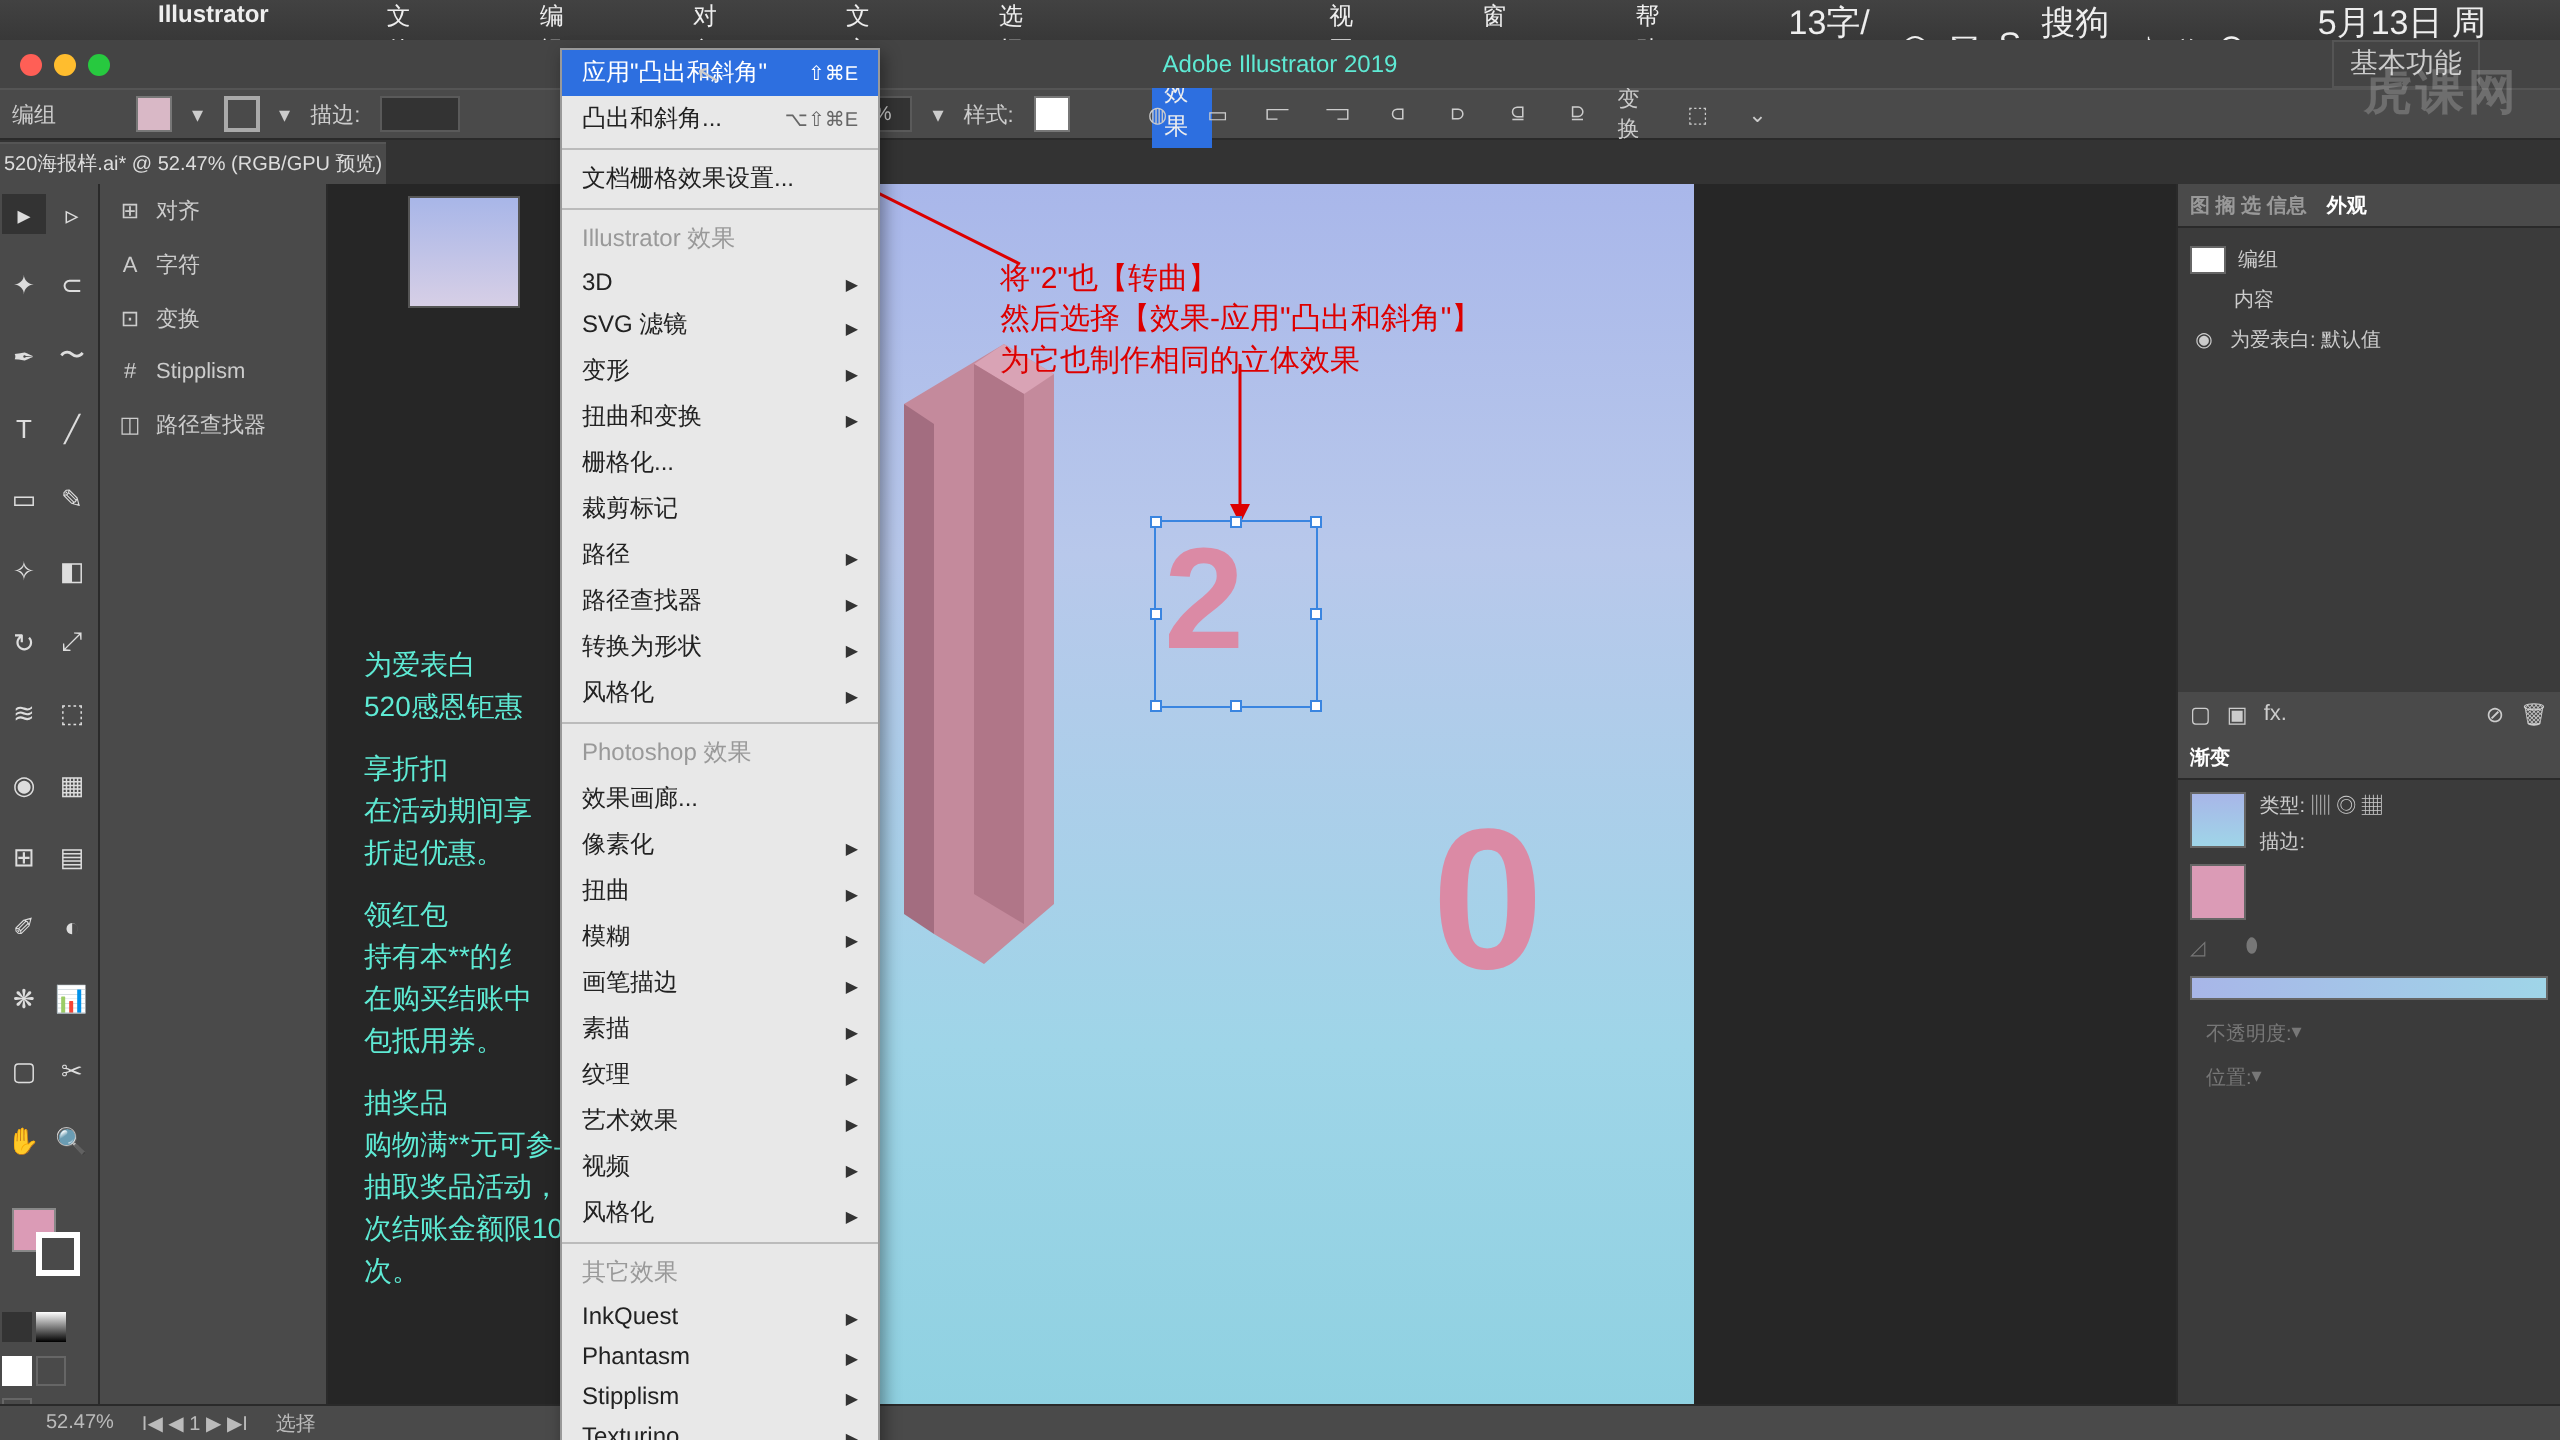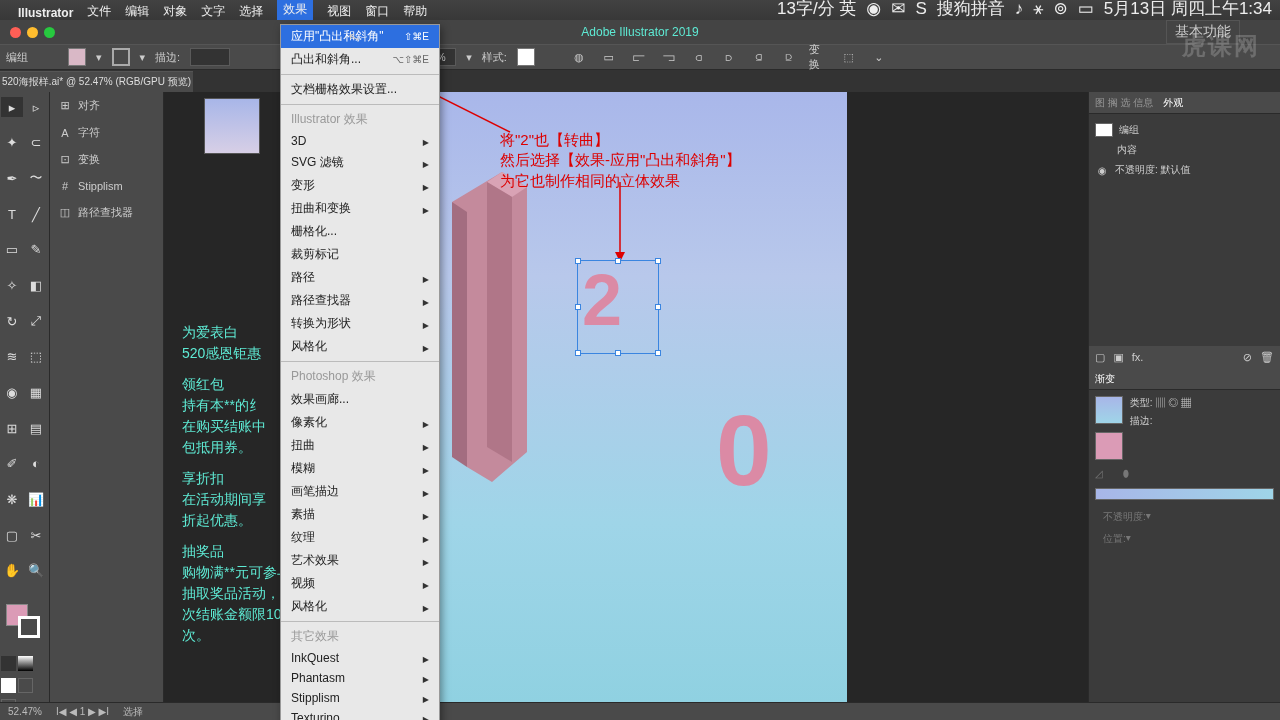--- a/index.html
+++ b/index.html
@@ -1,17 +1,17 @@
 <!DOCTYPE html>
 <html><head>
 <meta charset="utf-8">
 <style>
 * { margin: 0; padding: 0; box-sizing: border-box; user-select: none; font-family: "PingFang SC", "Microsoft YaHei", sans-serif; }
 body { width: 1280px; height: 720px; background: #323232; overflow: hidden; color: #ccc; font-size: 11px; }
-.mac-menubar { height: 20px; background: linear-gradient(#424242, #383838); display: flex; align-items: flex-end; padding: 0 8px; color: #eee; font-size: 12px; }
+.mac-menubar { height: 20px; background: linear-gradient(#424242, #383838); display: flex; align-items: flex-start; padding: 0 24px; color: #eee; font-size: 12px; gap: 45px; }
 .mac-menubar .apple { margin-right: 10px; }
 .mac-menubar .app-name { font-weight: bold; margin-right: 14px; }
 .mac-menubar .menu { margin-right: 14px; cursor: default; }
 .mac-menubar .menu.active { background: #2D6FE0; padding: 2px 6px; border-radius: 0; margin-top: 36px; }
 .mac-menubar .right { margin-left: auto; display: flex; align-items: center; gap: 10px; }
 .mac-menubar .right span { font-size: 17px; }
 .app-titlebar { height: 24px; background: #444; display: flex; align-items: center; position: relative; }
 .traffic { display: flex; gap: 6px; padding-left: 10px; }
 .traffic .dot { width: 11px; height: 11px; border-radius: 50%; }
 .traffic .r { background: #ff5f56; } .traffic .y { background: #ffbd2e; } .traffic .g { background: #27c93f; }
@@ -53,32 +53,32 @@
 .extr5 { position:absolute; left: 12px; top: 60px; width: 120px; height: 340px; }
 .dropdown { position: absolute; left: 280px; top: 24px; width: 160px; background: #e8e8e8; border: 1px solid #999; box-shadow: 2px 3px 8px rgba(0,0,0,0.4); z-index: 100; color: #222; font-size: 12px; }
 .dropdown .row { padding: 3px 10px; display: flex; justify-content: space-between; align-items: center; cursor: default; }
 .dropdown .row.hl { background: #2D6FE0; color: #fff; }
 .dropdown .row.disabled { color: #999; }
 .dropdown .sep { height: 1px; background: #bbb; margin: 3px 0; }
 .dropdown .arrow::after { content: '▶'; font-size: 8px; color: #333; margin-left: 8px; }
 .dropdown .sc { font-size: 10px; color: #666; } .dropdown .row.hl .sc{color:#fff;}
 .right-panels { width: 192px; background: #3b3b3b; border-left: 1px solid #2a2a2a; display: flex; flex-direction: column; }
 .right-panels .hdr { background: #4a4a4a; height: 22px; display: flex; align-items: center; padding: 0 6px; gap: 10px; border-bottom: 1px solid #2a2a2a; }
-.right-panels .hdr span { font-size: 10px; color: #999; cursor:pointer; }
+.right-panels .hdr span { font-size: 10px; color: #999; cursor:pointer;font-weight:bold; }
 .right-panels .hdr span.active { color: #fff; }
 .right-panels .body { padding: 6px; font-size: 10px; }
 .right-panels .layer-row { display: flex; align-items: center; gap: 6px; padding: 3px 0; }
 .right-panels .eye { width: 14px; text-align: center; }
 .right-panels .thumb { width: 18px; height: 14px; background: #fff; border: 1px solid #666; }
 .right-panels .sec2 { margin-top: 160px; }
 .right-panels .grad-panel .gswatch { width: 28px; height: 28px; background: linear-gradient(#a8b6e8,#9fd5e8); border:1px solid #666; display:inline-block; margin-right:4px; vertical-align:top;}
 .right-panels .grad-panel .gtype { display:inline-block; }
 .right-panels .grad-panel .gbar { height: 12px; background: linear-gradient(90deg,#a8b6e8,#9fd5e8); margin: 6px 0; border:1px solid #666; }
 .right-panels .grad-panel .lbl { color: #777; font-size:10px; display:flex; padding:4px 8px;}
-.status-bar { position: absolute; bottom: 0; left: 0; right: 0; height: 18px; background: #4a4a4a; border-top: 1px solid #2a2a2a; display: flex; align-items: center; padding: 0 8px; font-size: 10px; color: #bbb; gap: 14px; }
+.status-bar { position: absolute; bottom: 0; left: 0; right: 0; height: 18px; background: #4a4a4a; border-top: 1px solid #2a2a2a; display: flex; align-items: center; padding: 0 23px; font-size: 10px; color: #bbb; gap: 14px; }
 .watermark { position: absolute; right: 20px; top: 30px; font-size: 24px; color: rgba(255,255,255,0.2); font-weight: bold; letter-spacing: 2px; pointer-events: none; z-index: 200; }
 .cursor-ptr { position:absolute; left:348px; top:29px; z-index:300; font-size:14px; transform: rotate(-15deg); }
 </style>
 </head>
 <body>
 
 <div class="mac-menubar">
   <span class="apple"></span>
   <span class="app-name">Illustrator</span>
   <span class="menu">文件</span>
@@ -211,27 +211,27 @@
         <span class="ic">◫</span>
         <span>路径查找器</span>
       </div>
   </div>
 
   <div class="canvas-area">
     <div class="grad-preview"></div>
     <div class="side-text">
       <p style="white-space:pre-line">为爱表白
 520感恩钜惠</p>
+      <p style="white-space:pre-line">享折扣
+在活动期间享
+折起优惠。</p>
       <p style="white-space:pre-line">领红包
 持有本**的纟
 在购买结账中
 包抵用券。</p>
-      <p style="white-space:pre-line">享折扣
-在活动期间享
-折起优惠。</p>
       <p style="white-space:pre-line">抽奖品
 购物满**元可参与抽取奖品活动，单次结账金额限10次。</p>
     </div>
     <div class="artboard">
       <svg class="extr5" viewBox="0 0 120 340">
         <path d="M20,50 L70,20 L95,35 L95,300 L60,330 L35,315 L35,80 Z" fill="#c48a9c"></path>
         <path d="M20,50 L35,60 L35,315 L20,305 Z" fill="#a36d80"></path>
         <path d="M70,20 L95,35 L80,45 L55,30 Z" fill="#d9a3b5"></path>
         <path d="M55,30 L80,45 L80,310 L55,295 Z" fill="#b07688"></path>
       </svg>
@@ -271,21 +271,21 @@
     <div class="body">
       <div class="layer-row">
         <div class="thumb"></div>
         <span>编组</span>
       </div>
       <div class="layer-row">
         <span style="margin-left:22px">内容</span>
       </div>
       <div class="layer-row">
         <span class="eye">◉</span>
-        <span>不透明度: 默认值</span>
+        <span>为爱表白: 默认值</span>
       </div>
     </div>
     <div class="sec2">
       <div style="height:22px;background:#4a4a4a;display:flex;align-items:center;padding:0 6px;gap:8px">
         <span>▢</span>
         <span>▣</span>
         <span>fx.</span>
         <span style="margin-left:auto">⊘</span>
         <span>🗑</span>
       </div>

